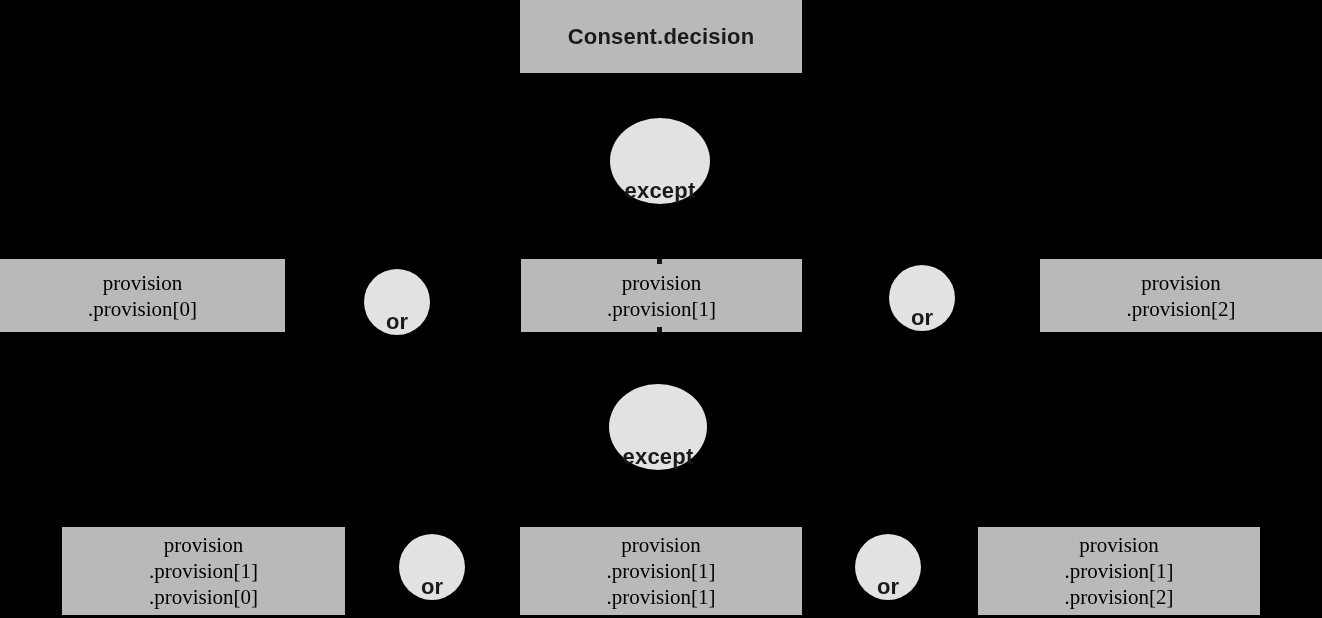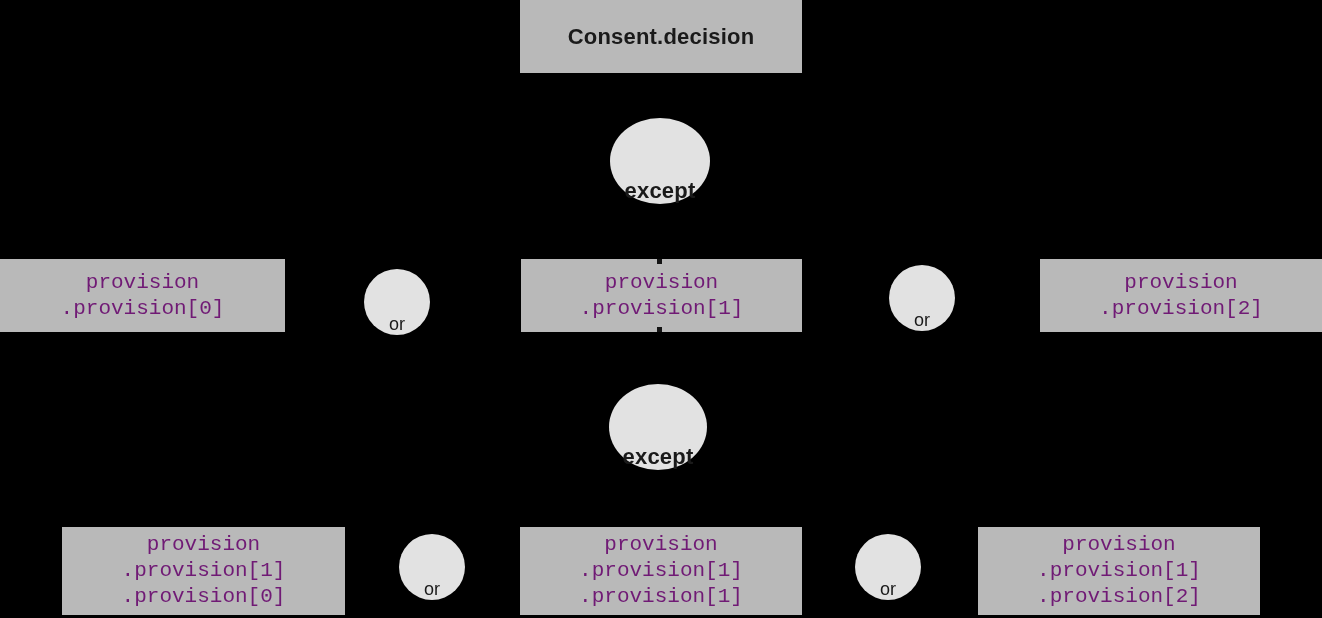--- a/index.html
+++ b/index.html
@@ -36,29 +36,29 @@
     align-items: flex-end;
     justify-content: center;
   }
   .bold-label {
     font-weight: bold;
     font-size: 22px;
     color: var(--text-dark, #1a1a1a);
     letter-spacing: 0.2px;
   }
   .or-label {
-    font-weight: normal;
-    font-size: 18px;
+    font-weight: bold;
+    font-size: 22px;
     color: var(--text-dark, #1a1a1a);
   }
   .mono-line {
-    font-family: Liberation Mono, monospace;
+    font-family: Liberation Serif, serif;
     font-size: 21px;
     line-height: 26px;
-    color: #701a75;
+    color: #000000;
     white-space: pre;
   }
   .dot {
     position: absolute;
     width: 5px;
     height: 5px;
     background: #141414;
   }
 </style>
 </head>

